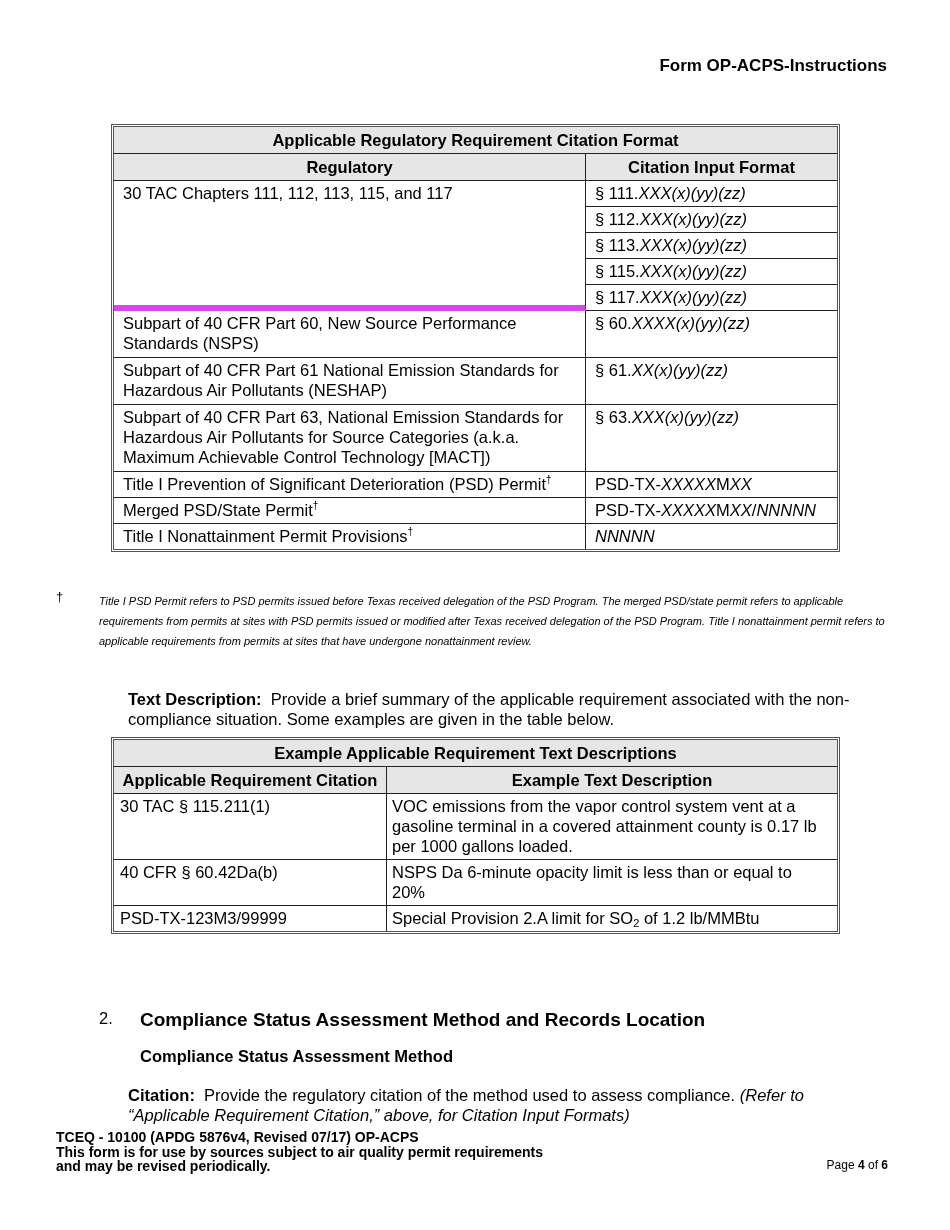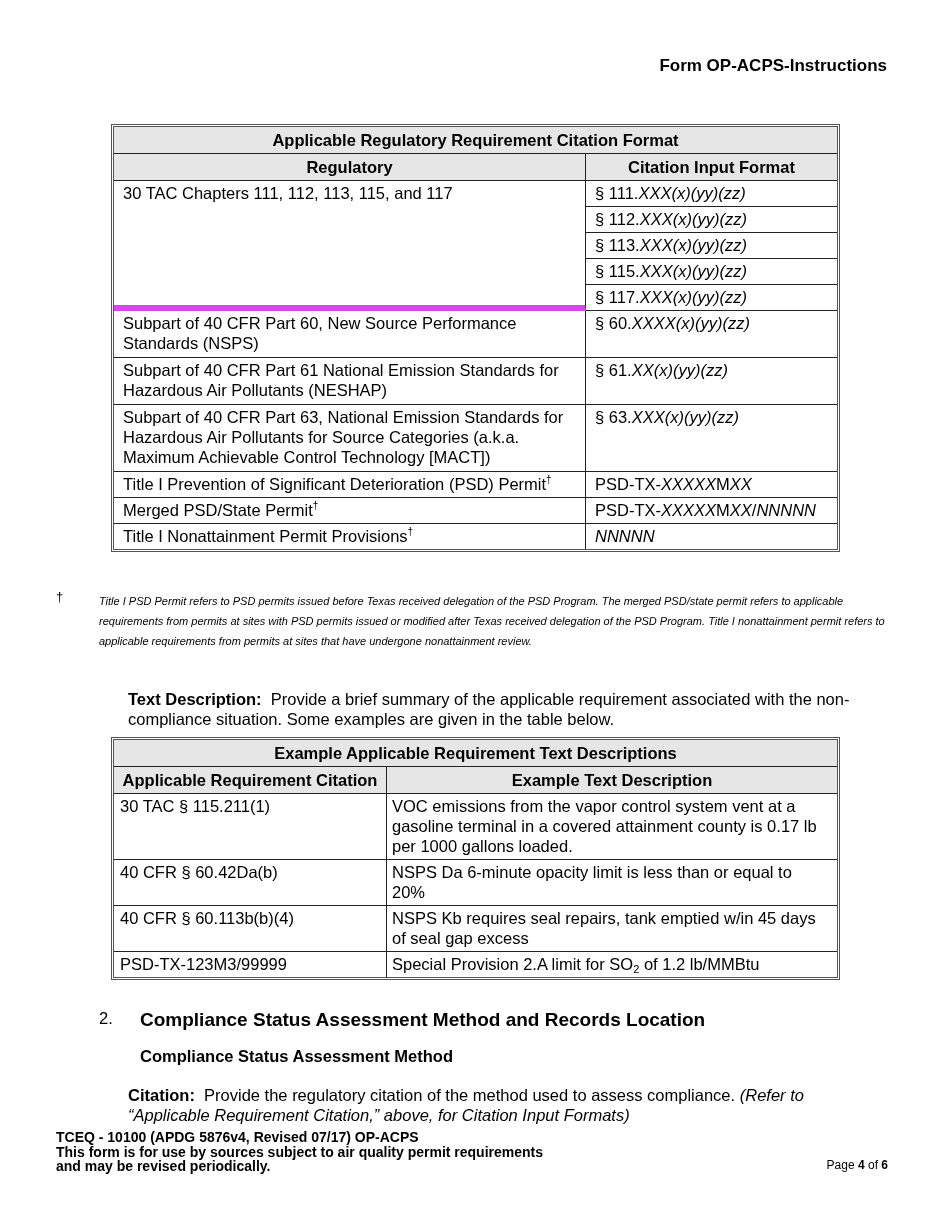--- a/index.html
+++ b/index.html
@@ -136,24 +136,20 @@
   </tr>
   <tr>
     <td style="padding-left:6px">30 TAC § 115.211(1)</td>
     <td style="padding-left:5px">VOC emissions from the vapor control system vent at a gasoline terminal in a covered attainment county is 0.17 lb per 1000 gallons loaded.</td>
   </tr>
   <tr>
     <td style="padding-left:6px">40 CFR § 60.42Da(b)</td>
     <td style="padding-left:5px">NSPS Da 6-minute opacity limit is less than or equal to 20%</td>
   </tr>
   <tr>
-    <td style="padding-left:6px">40 CFR § 60.113b(b)(4)</td>
-    <td style="padding-left:5px">NSPS Kb requires seal repairs, tank emptied w/in 45 days of seal gap excess</td>
-  </tr>
-  <tr>
     <td style="padding-left:6px">PSD-TX-123M3/99999</td>
     <td style="padding-left:5px"><span>Special Provision 2.A limit for SO</span><sub>2</sub><span> of 1.2 lb/MMBtu</span></td>
   </tr>
 </tbody>
   </table>
 
 <div class="sec-num">2.</div>
 <div class="sec-title">Compliance Status Assessment Method and Records Location</div>
 <div class="sub-title">Compliance Status Assessment Method</div>
 

